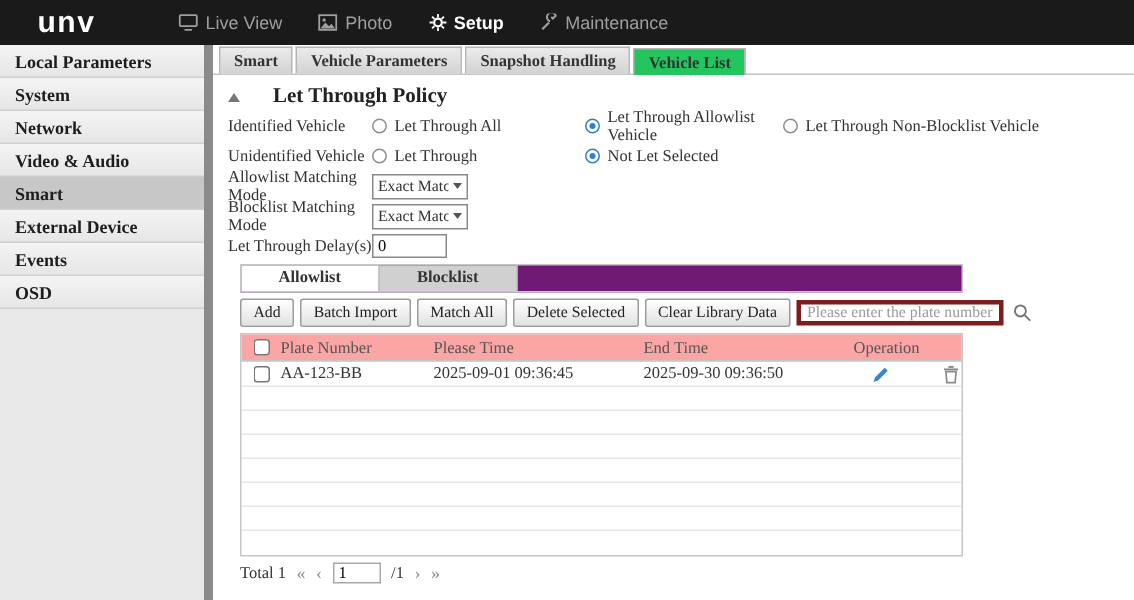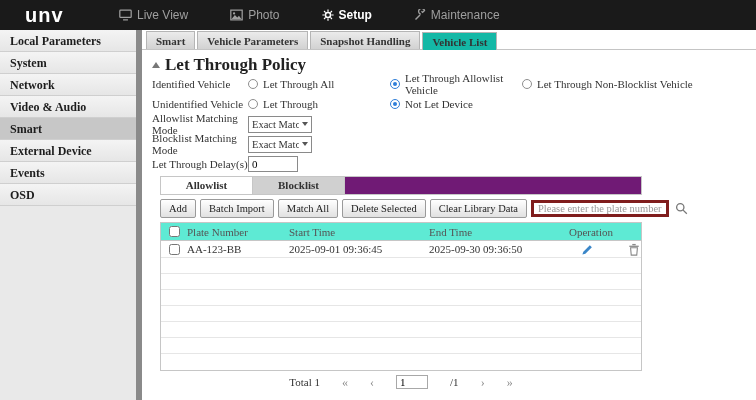--- a/index.html
+++ b/index.html
@@ -3,45 +3,45 @@
 <meta charset="utf-8">
 <style>
   * { margin:0; padding:0; box-sizing:border-box; }
   html,body { width:756px; height:400px; background:#fff; font-family:"Liberation Serif", serif; }
   .screen { position:relative; width:756px; height:400px; overflow:hidden; }
 
   
   .topbar { position:absolute; top:0; left:0; right:0; height:30px; background:#1a1a1a;
             display:flex; align-items:center; font-family:"Liberation Sans", sans-serif; }
   .logo { width:105px; padding-left:25px; color:#fff; font-size:20px; font-weight:bold; letter-spacing:1px; }
-  .nav { display:flex; gap:42px;padding-left:14px; }
+  .nav { display:flex; gap:24px;padding-left:14px; }
   .nav-item { display:flex; align-items:center; gap:5px; color:#9f9f9f; font-size:12px; cursor:pointer; }
   .nav-item.active { color:#ffffff; font-weight:bold; }
   .nav-item svg { display:block; }
 
   
   .sidebar { position:absolute; top:30px; left:0; width:136px; bottom:0; background:#e9e9e9; }
   .sidebar-strip { position:absolute; top:30px; left:136px; width:6px; bottom:0; background:#8a8a8a; }
   .sidebar-item { height:22px; line-height:22px; padding-left:10px; font-size:12px; font-weight:bold;
                   color:#1d1d1d; border-bottom:1px solid #cfcfcf;
                   background:linear-gradient(#f4f4f4,#e6e6e6); cursor:pointer; }
   .sidebar-item.selected { background:#c7c7c7; }
 
   
   .main { position:absolute; top:30px; left:142px; right:0; bottom:0; background:#fff; overflow:hidden; }
 
   .tabs { display:flex; align-items:flex-end; height:20px; padding-left:4px; gap:2px;
           border-bottom:1px solid #c4c4c4; }
   .tab { height:18px; line-height:18px; padding:0 9px; font-size:11px; font-weight:bold; color:#333;
          background:linear-gradient(#ebebeb,#d2d2d2); border:1px solid #b5b5b5; border-bottom:none; cursor:pointer; }
-  .tab.active { background:#14b8a6; margin-bottom:-1px; padding-bottom:1px; }
+  .tab.active { background:#22c55e; margin-bottom:-1px; padding-bottom:1px; }
 
   
   .policy { padding:6px 10px 2px; }
-  .policy-title { display:flex; align-items:center; gap:5px; height:18px; font-size:17px; font-weight:bold; color:#222; }
+  .policy-title { display:flex; align-items:center; gap:22px; height:18px; font-size:14px; font-weight:bold; color:#222; }
   .collapse-icon { width:0; height:0; border-left:4px solid transparent; border-right:4px solid transparent;
                    border-bottom:6px solid #777; }
   .form-row { display:flex; align-items:center; height:20px; font-size:11px; color:#333; }
   .form-label { width:96px; flex:none; }
   .radio-opt { display:flex; align-items:center; gap:5px; cursor:pointer; }
   .opt-a { width:142px; } .opt-b { width:132px; }
   .radio { width:10px; height:10px; border:1px solid #8e8e8e; border-radius:50%; background:#fff; position:relative; flex:none; }
   .radio.on { border-color:#2f7ed8; }
   .radio.on::after { content:""; position:absolute; left:2px; top:2px; width:4px; height:4px; border-radius:50%; background:#2f7ed8; }
   .dropdown { width:64px; height:17px; border:1px solid #8a8a8a; background:#fff; display:flex; align-items:center; cursor:pointer; }
@@ -58,30 +58,30 @@
   .list-tab.active { background:#fff; }
   .toolbar { display:flex; align-items:center; gap:4px; margin:4px 0; }
   .btn { font-family:inherit; font-size:10.5px; height:19px; padding:0 8px; color:#222;
          background:linear-gradient(#ffffff,#e1e1e1); border:1px solid #9a9a9a; border-radius:2px; cursor:pointer; white-space:nowrap; }
   .search-input { width:138px; height:17px; border:3px solid #7f1d1d; font-size:10.5px; padding:0 4px; font-family:inherit; color:#444; }
   .search-input::placeholder { color:#9a9a9a; }
   .search-btn { background:none; border:none; padding:0 2px; cursor:pointer; color:#777; display:flex; align-items:center; }
 
   .table { border:1px solid #c6c6c6; }
   .grid-cols { display:grid; grid-template-columns:26px 102px 140px 140px 1fr; align-items:center; }
-  .thead { height:18px; background:#5eead4; border-bottom:1px solid #c6c6c6; font-size:11px; color:#555; }
+  .thead { height:18px; background:#fca5a5; border-bottom:1px solid #c6c6c6; font-size:11px; color:#555; }
   .trow  { height:17px; border-bottom:1px solid #e6e6e6; font-size:11px; color:#333; }
   .trow.empty { height:16px; }
   .trow:last-child { border-bottom:none; }
   .cell-check { display:flex; justify-content:center; }
   .cell-check input { width:11px; height:11px; }
   .ops { display:flex; align-items:center; gap:34px; padding-left:12px; }
   .op-btn { background:none; border:none; padding:0; cursor:pointer; display:flex; }
 
-  .tfoot { display:flex; align-items:center; justify-content:center; gap:22px; height:18px; margin-top:2px;
+  .tfoot { display:flex; align-items:center; gap:7px; height:18px; margin-top:2px;
            font-size:11px; color:#333; }
   .pager { color:#8a8a8a; cursor:pointer; background:none; border:none; font-size:12px; font-family:inherit; }
   .page-input { width:32px; height:14px; border:1px solid #a8a8a8; font-size:11px; padding:0 3px; font-family:inherit; }
 </style>
 </head>
 <body>
 
 <div class="screen">
 
   <div class="topbar">
@@ -171,21 +171,21 @@
       </div>
 
       <div class="form-row">
         <span class="form-label">Unidentified Vehicle</span>
         <label class="radio-opt opt-a">
           <span class="radio"></span>
           <span>Let Through</span>
         </label>
         <label class="radio-opt opt-b">
           <span class="radio on"></span>
-          <span>Not Let Device</span>
+          <span>Not Let Selected</span>
         </label>
       </div>
 
       <div class="form-row">
         <span class="form-label">Allowlist Matching Mode</span>
         <div class="dropdown">
           <span class="val">Exact Match</span>
           <span class="arrow">
               <span class="caret-down"></span>
             </span>
@@ -228,21 +228,21 @@
             </svg>
         </button>
       </div>
 
       <div class="table">
         <div class="thead grid-cols">
           <span class="cell-check">
               <input type="checkbox" style="">
             </span>
           <span>Plate Number</span>
-          <span>Start Time</span>
+          <span>Please Time</span>
           <span>End Time</span>
           <span>Operation</span>
         </div>
 
         <div class="trow grid-cols">
           <span class="cell-check">
               <input type="checkbox" style="">
             </span>
           <span>AA-123-BB</span>
           <span>2025-09-01 09:36:45</span>

